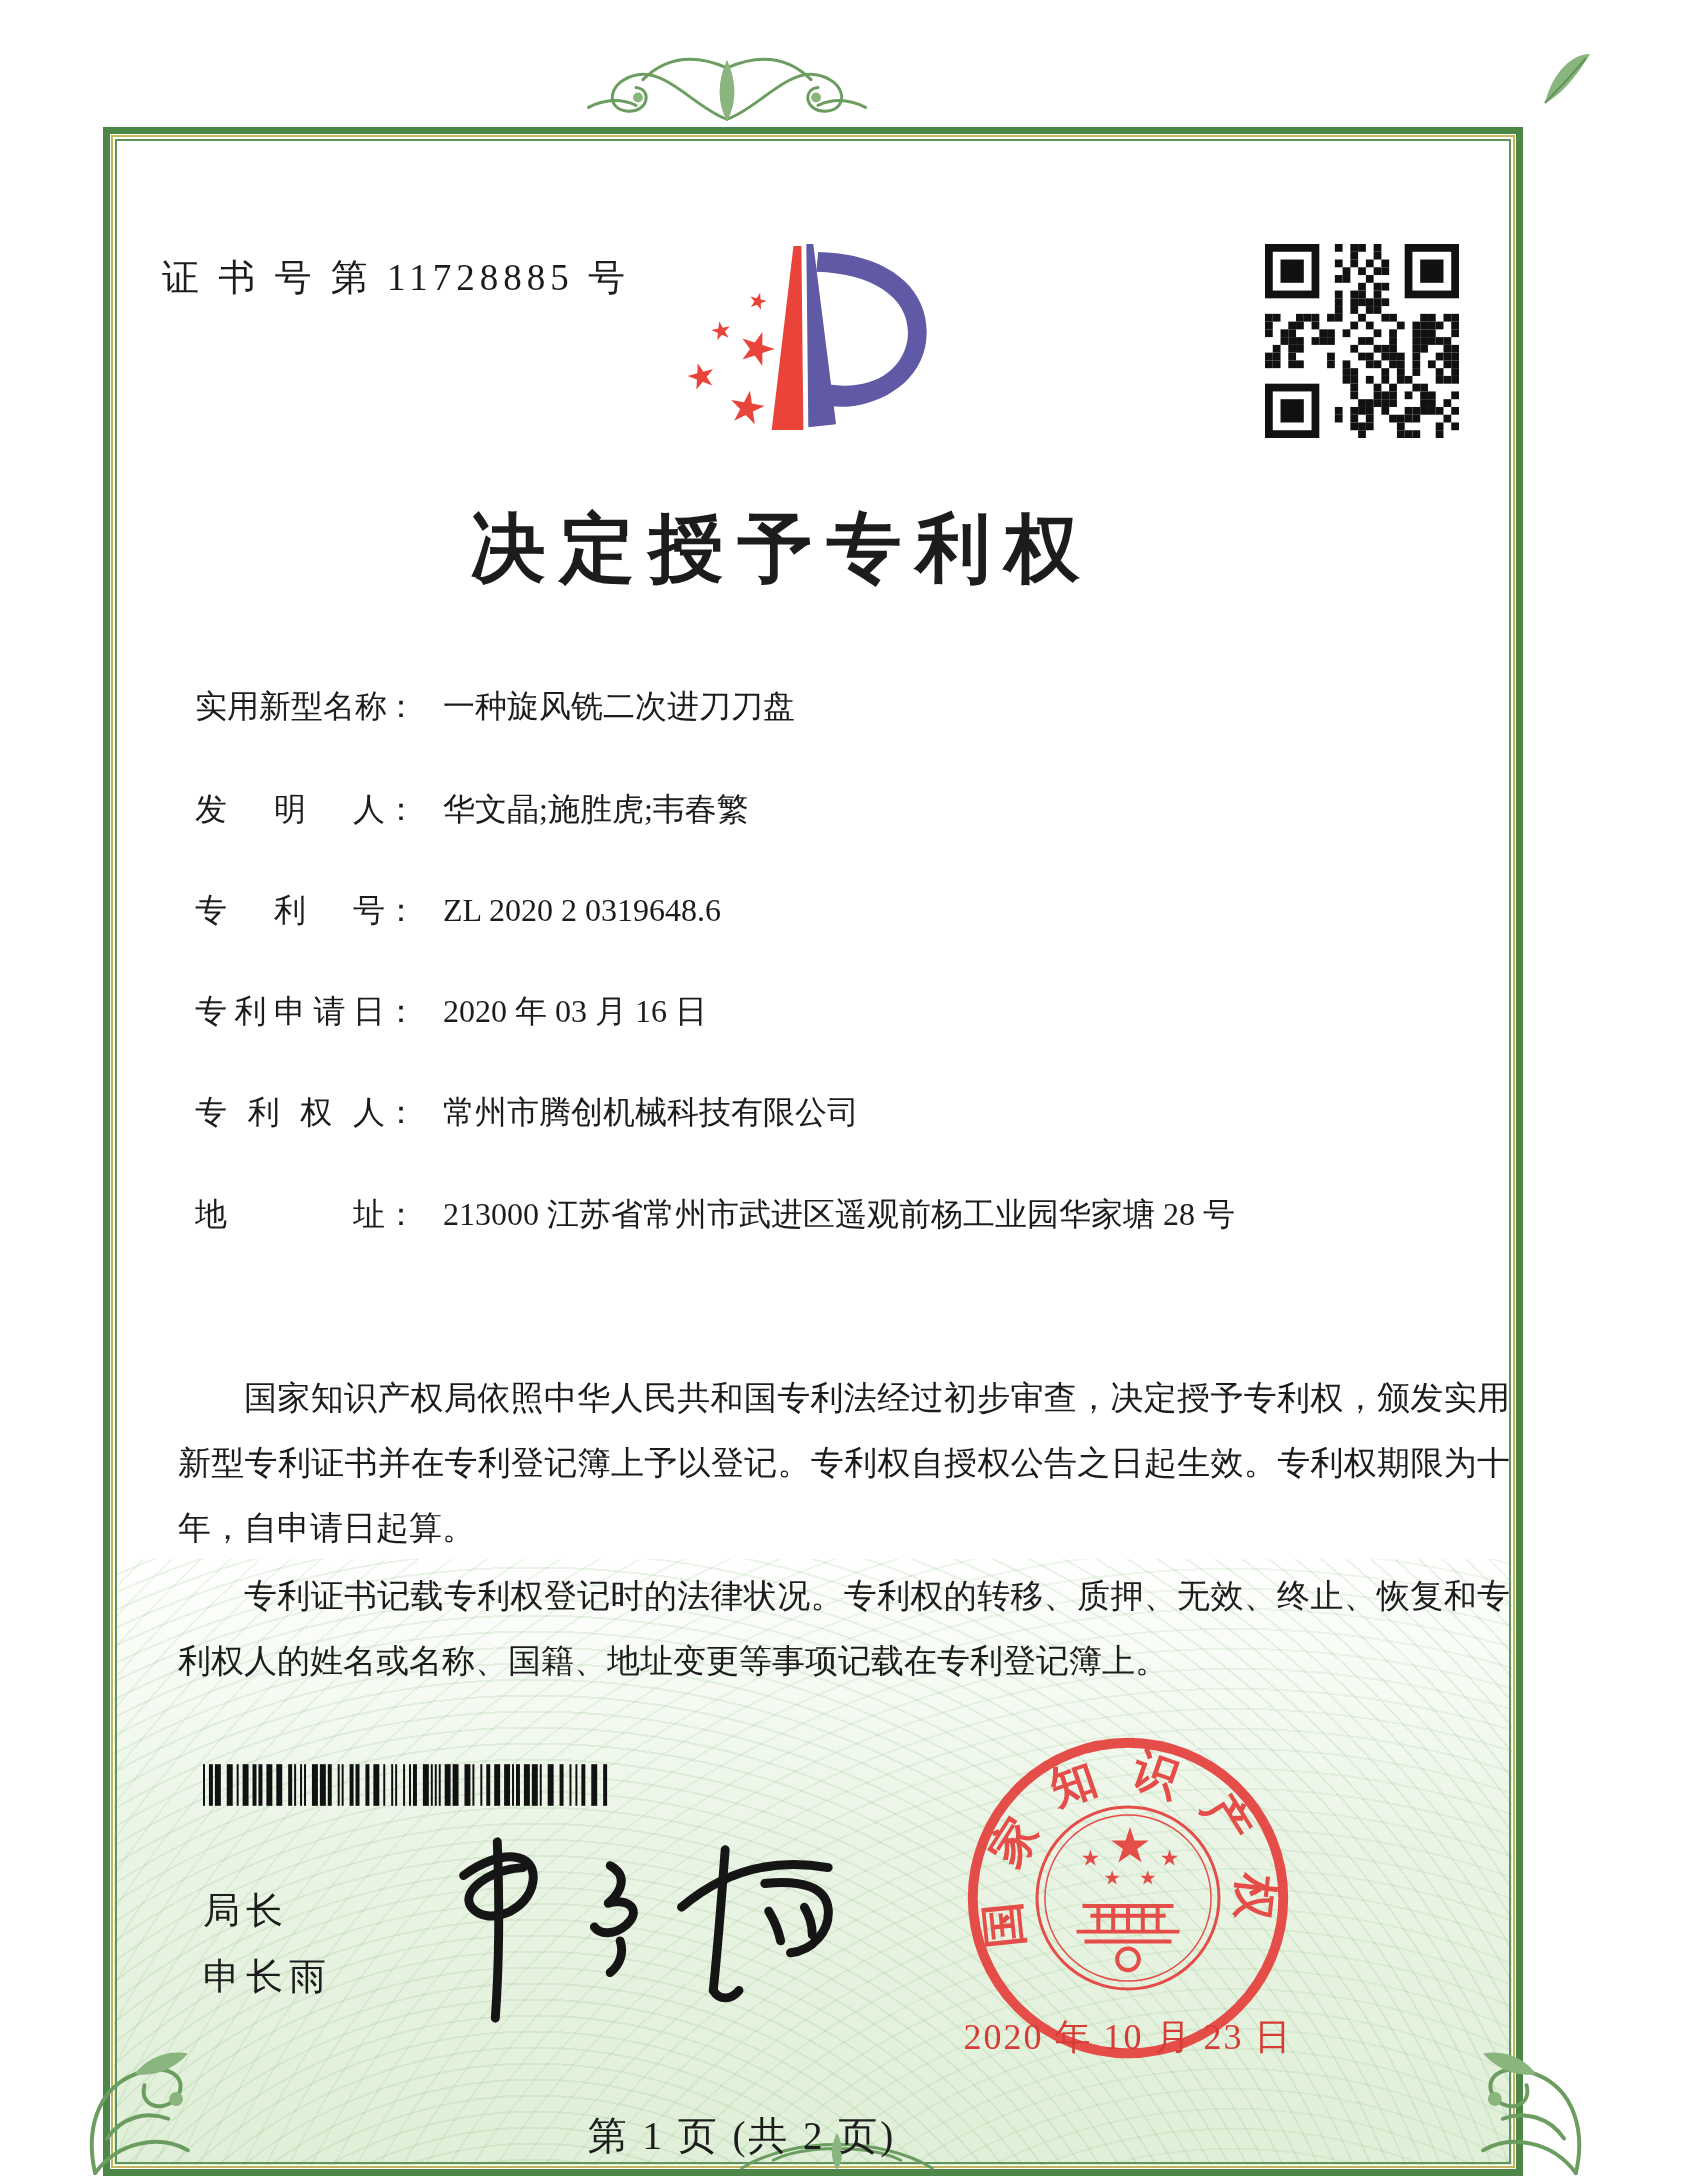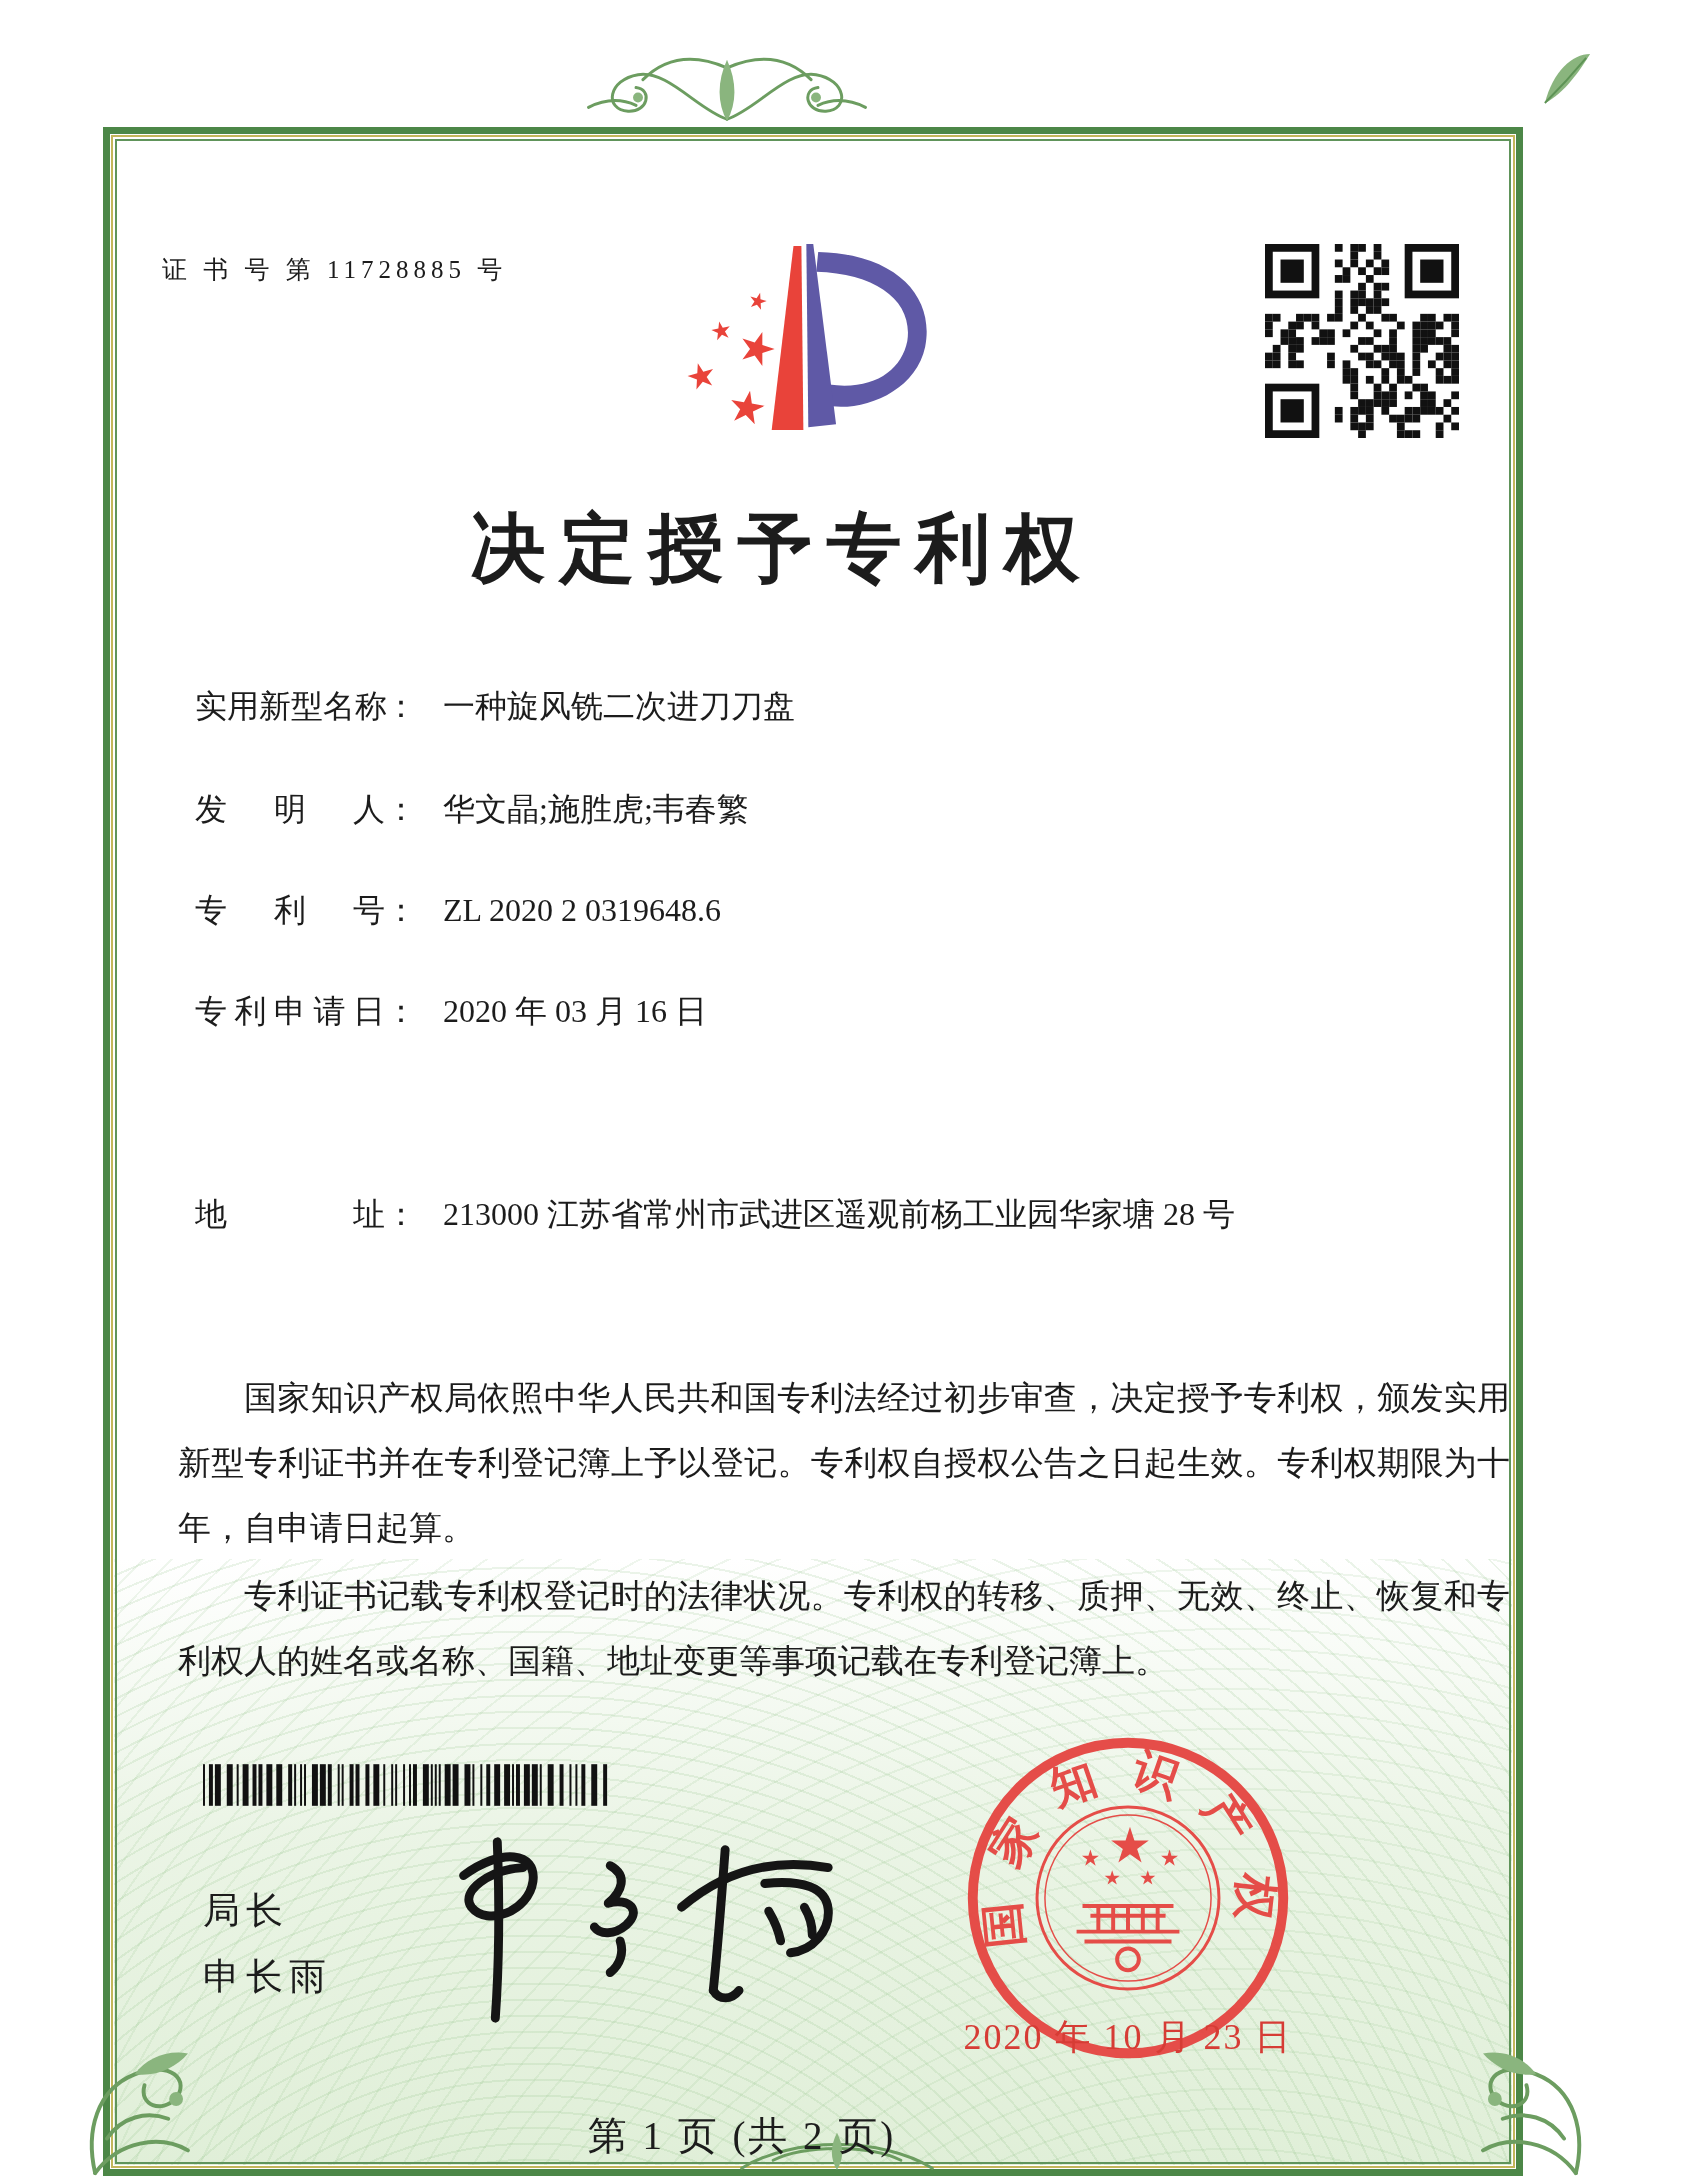--- a/index.html
+++ b/index.html
@@ -10,21 +10,21 @@
          border:7px solid #4c8747;box-sizing:border-box;}
   .frame .f2{position:absolute;inset:1px;border:2px solid #c3b65a;}
   .frame .f3{position:absolute;inset:5px;border:2px solid #60945a;}
   
   .guilloche{position:absolute;left:114px;top:1559px;width:1398px;height:606px;
     background:
       repeating-radial-gradient(circle at 30% 160%, rgba(130,185,120,.16) 0 2px, rgba(0,0,0,0) 2px 16px),
       repeating-radial-gradient(circle at 80% 180%, rgba(130,185,120,.13) 0 2px, rgba(0,0,0,0) 2px 20px),
       linear-gradient(180deg, rgba(240,248,236,0) 0%, rgba(228,241,221,.75) 45%, #e0efd8 100%);}
   
-  .certno{position:absolute;left:162px;top:253px;font-size:25px;letter-spacing:5px;}
+  .certno{position:absolute;left:162px;top:253px;font-size:37px;letter-spacing:5px;}
   .title{position:absolute;left:69px;top:499px;width:1426px;text-align:center;
          font-size:75px;font-weight:bold;letter-spacing:14px;}
   .frow{position:absolute;left:195px;font-size:32px;white-space:nowrap;}
   .flabel{display:inline-block;width:190px;text-align-last:justify;vertical-align:bottom;}
   .fvalue{margin-left:26px;}
   .grant2{position:absolute;left:621px;top:0;}
   .body-par{position:absolute;left:178px;width:1332px;font-size:33px;line-height:65px;
             text-indent:2em;text-align:justify;margin:0;}
   .director{position:absolute;left:203px;font-size:37px;
             font-family:Liberation Sans, sans-serif;letter-spacing:6px;}
@@ -331,20 +331,23 @@
   </div>
   <div class="frow" style="top:788px;">
     <span class="flabel">发明人</span><span>：</span><span class="fvalue">华文晶;施胜虎;韦春繁</span>
   </div>
   <div class="frow" style="top:889px;">
     <span class="flabel">专利号</span><span>：</span><span class="fvalue">ZL 2020 2 0319648.6</span>
   </div>
   <div class="frow" style="top:990px;">
     <span class="flabel">专利申请日</span><span>：</span><span class="fvalue">2020 年 03 月 16 日</span>
   </div>
+  <div class="frow" style="top:1091px;">
+    <span class="flabel">专利权人</span><span>：</span><span class="fvalue">常州市腾创机械科技有限公司</span>
+  </div>
   <div class="frow" style="top:1193px;">
     <span class="flabel">地址</span><span>：</span><span class="fvalue">213000 江苏省常州市武进区遥观前杨工业园华家塘 28 号</span>
   </div>
 
   <p class="body-par" style="top:1366px;">国家知识产权局依照中华人民共和国专利法经过初步审查，决定授予专利权，颁发实用新型专利证书并在专利登记簿上予以登记。专利权自授权公告之日起生效。专利权期限为十年，自申请日起算。</p>
   <p class="body-par" style="top:1564px;">专利证书记载专利权登记时的法律状况。专利权的转移、质押、无效、终止、恢复和专利权人的姓名或名称、国籍、地址变更等事项记载在专利登记簿上。</p>
 
   <svg class="abs" style="left:203px;top:1764px;" width="416" height="42" viewBox="0 0 420 42">
     <g id="barcode-bars" fill="#111">
         <rect x="0" y="0" width="2" height="42"></rect>

